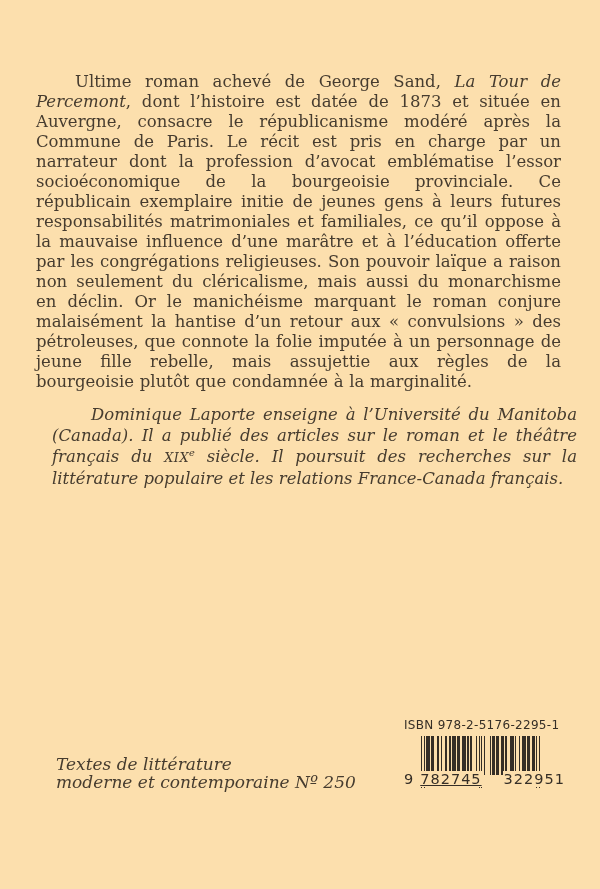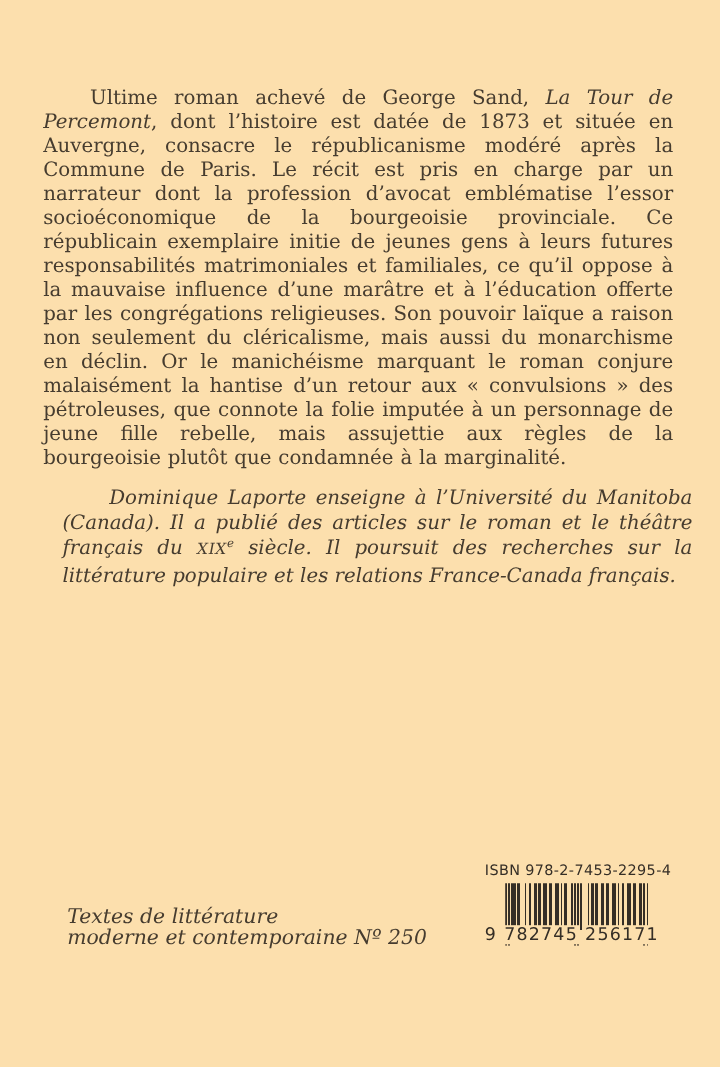--- a/index.html
+++ b/index.html
@@ -68,38 +68,38 @@
     display: flex;
     align-items: flex-start;
     font-family: "DejaVu Sans", sans-serif;
     font-size: 14.5px;
     letter-spacing: 1px;
     color: var(--bar-ink);
     white-space: nowrap;
   }
   .dg { background: var(--bg); padding: 0 1px; }
   .dg-first { margin-right: 5px; }
-  .dg-mid { margin-right: 4px; }
+  .dg-mid { margin-right: 20px; text-decoration: underline; }
 </style>
 </head>
 <body>
 
 <div class="cover">
 
   <p class="blurb"><span>Ultime roman achevé de George Sand, </span><span class="it">La Tour de Percemont</span><span>, dont l’histoire est datée de 1873 et située en Auvergne, consacre le républicanisme modéré après la Commune de Paris. Le récit est pris en charge par un narrateur dont la profession d’avocat emblématise l’essor socioéconomique de la bourgeoisie provinciale. Ce républicain exemplaire initie de jeunes gens à leurs futures responsabilités matrimoniales et familiales, ce qu’il oppose à la mauvaise influence d’une marâtre et à l’éducation offerte par les congrégations religieuses. Son pouvoir laïque a raison non seulement du cléricalisme, mais aussi du monarchisme en déclin. Or le manichéisme marquant le roman conjure malaisément la hantise d’un retour aux « convulsions » des pétroleuses, que connote la folie imputée à un personnage de jeune fille rebelle, mais assujettie aux règles de la bourgeoisie plutôt que condamnée à la marginalité.</span></p>
 
   <p class="bio"><span>Dominique Laporte enseigne à l’Université du Manitoba (Canada). Il a publié des articles sur le roman et le théâtre français du </span><span class="sc">xix</span><span class="supe">e</span><span> siècle. Il poursuit des recherches sur la littérature populaire et les relations France-Canada français.</span></p>
 
   <div class="series">
     <div>Textes de littérature</div>
     <div>moderne et contemporaine Nº 250</div>
   </div>
 
   <div class="barcode-block">
-    <div class="isbn">ISBN  978-2-7453-2295-4</div>
+    <div class="isbn">ISBN  978-2-5176-2295-1</div>
     <svg class="bars" width="119" height="52" viewBox="0 0 119 52" shape-rendering="crispEdges">
         <rect x="0.00" y="0" width="1.25" height="52" fill="#352e26"></rect>
         <rect x="2.51" y="0" width="1.25" height="52" fill="#352e26"></rect>
         <rect x="5.01" y="0" width="3.76" height="39" fill="#352e26"></rect>
         <rect x="10.02" y="0" width="2.51" height="39" fill="#352e26"></rect>
         <rect x="16.28" y="0" width="1.25" height="39" fill="#352e26"></rect>
         <rect x="20.04" y="0" width="1.25" height="39" fill="#352e26"></rect>
         <rect x="23.80" y="0" width="2.51" height="39" fill="#352e26"></rect>
         <rect x="27.56" y="0" width="2.51" height="39" fill="#352e26"></rect>
         <rect x="31.32" y="0" width="3.76" height="39" fill="#352e26"></rect>
@@ -121,17 +121,17 @@
         <rect x="97.71" y="0" width="1.25" height="39" fill="#352e26"></rect>
         <rect x="101.46" y="0" width="3.76" height="39" fill="#352e26"></rect>
         <rect x="106.47" y="0" width="2.51" height="39" fill="#352e26"></rect>
         <rect x="111.48" y="0" width="2.51" height="39" fill="#352e26"></rect>
         <rect x="115.24" y="0" width="1.25" height="52" fill="#352e26"></rect>
         <rect x="117.75" y="0" width="1.25" height="52" fill="#352e26"></rect>
       </svg>
     <div class="digits">
       <span class="dg-first">9</span>
       <span class="dg dg-mid">782745</span>
-      <span class="dg">256171</span>
+      <span class="dg">322951</span>
     </div>
   </div>
 
 </div>
 
 </body></html>

